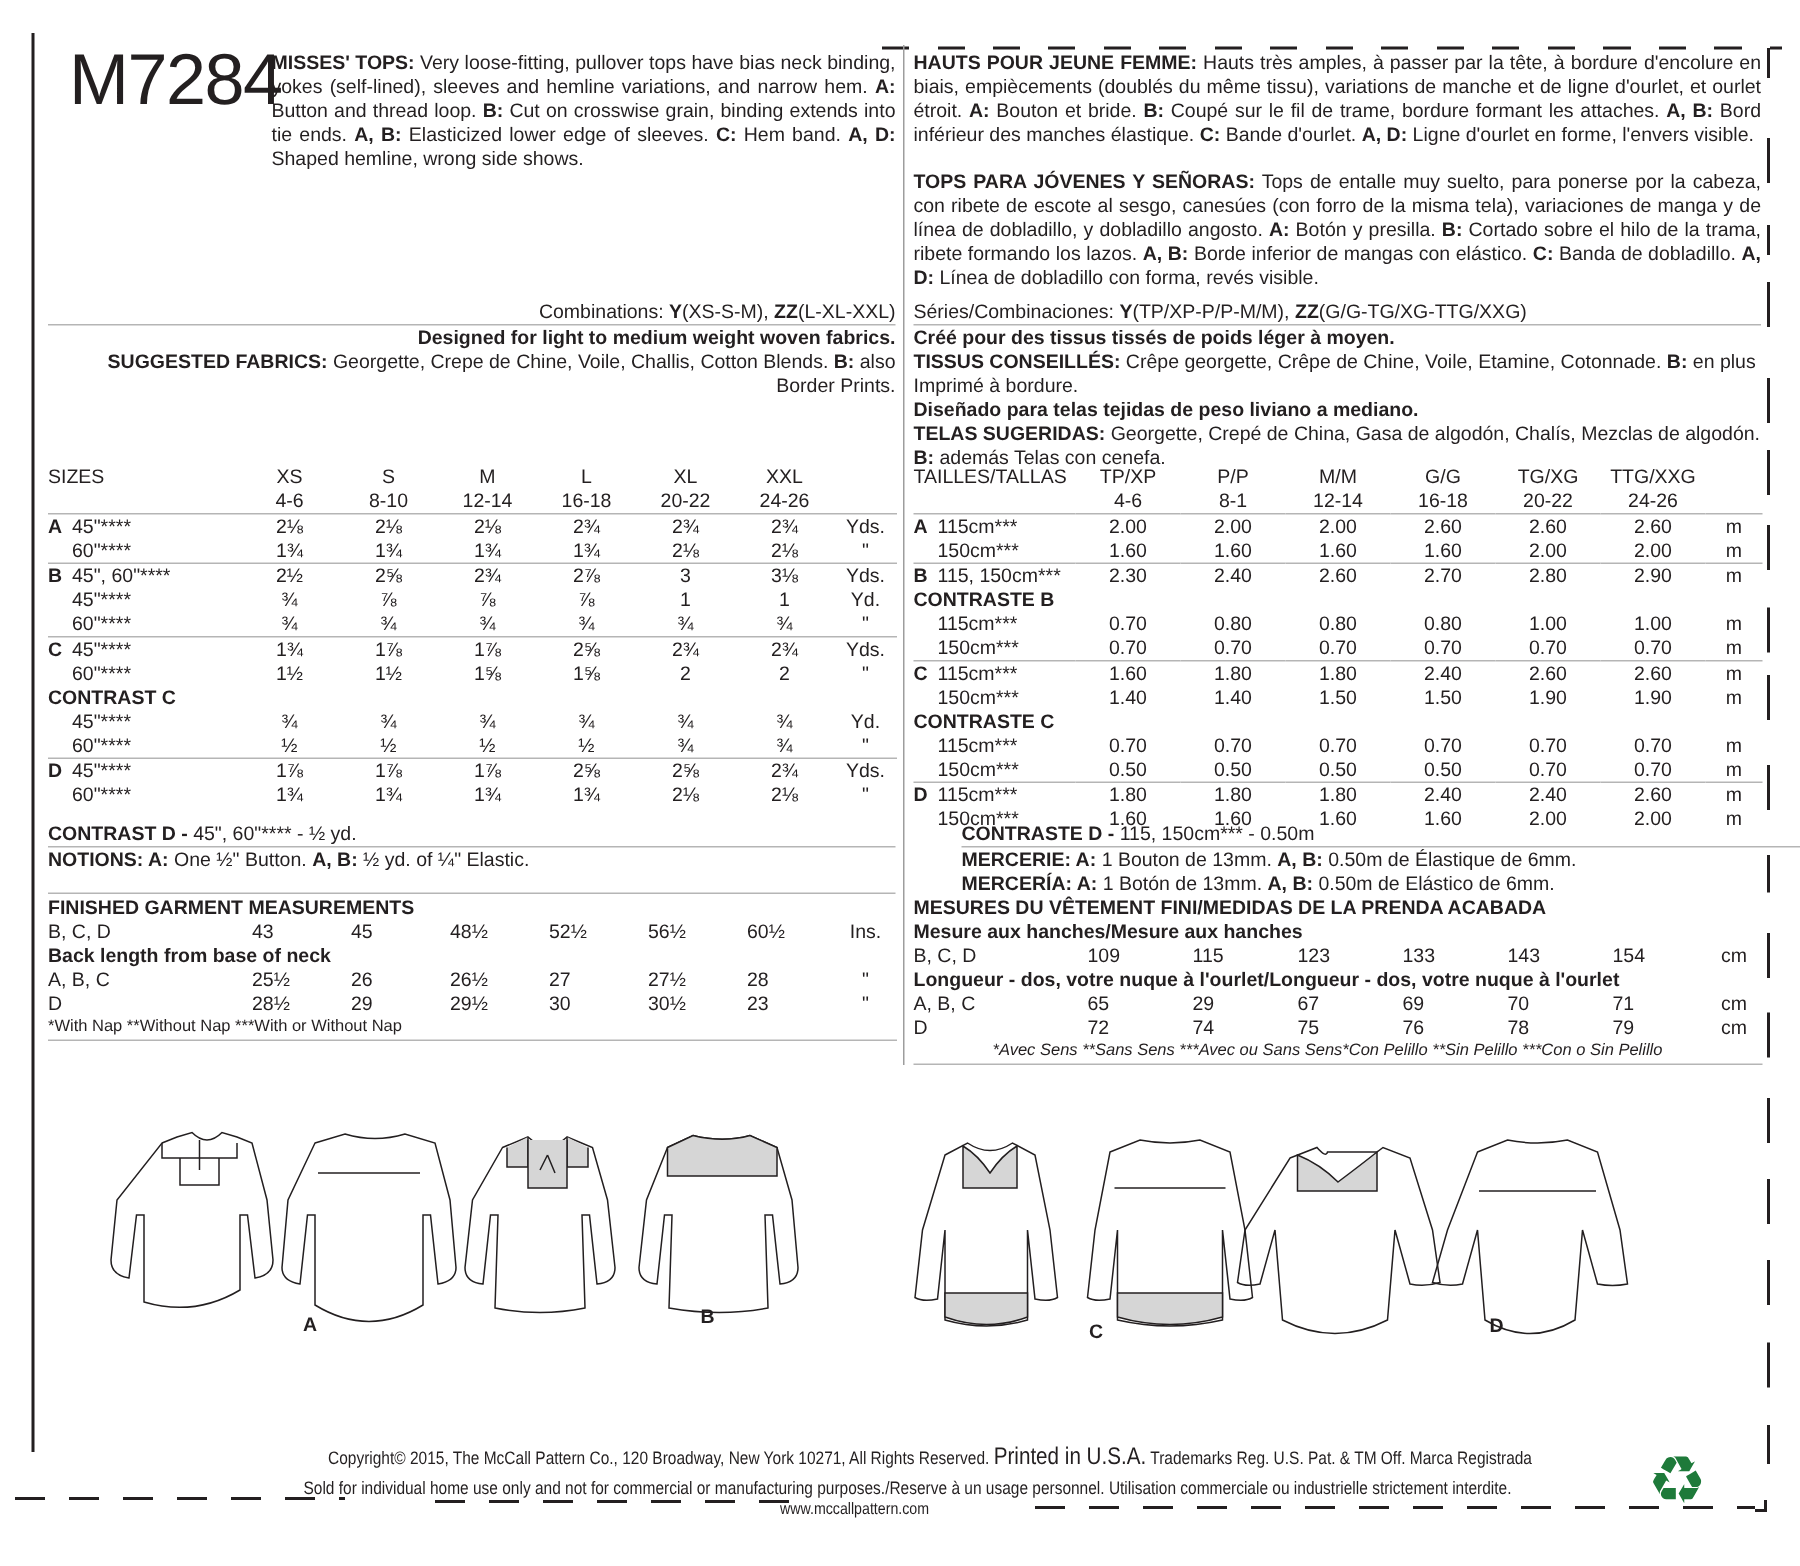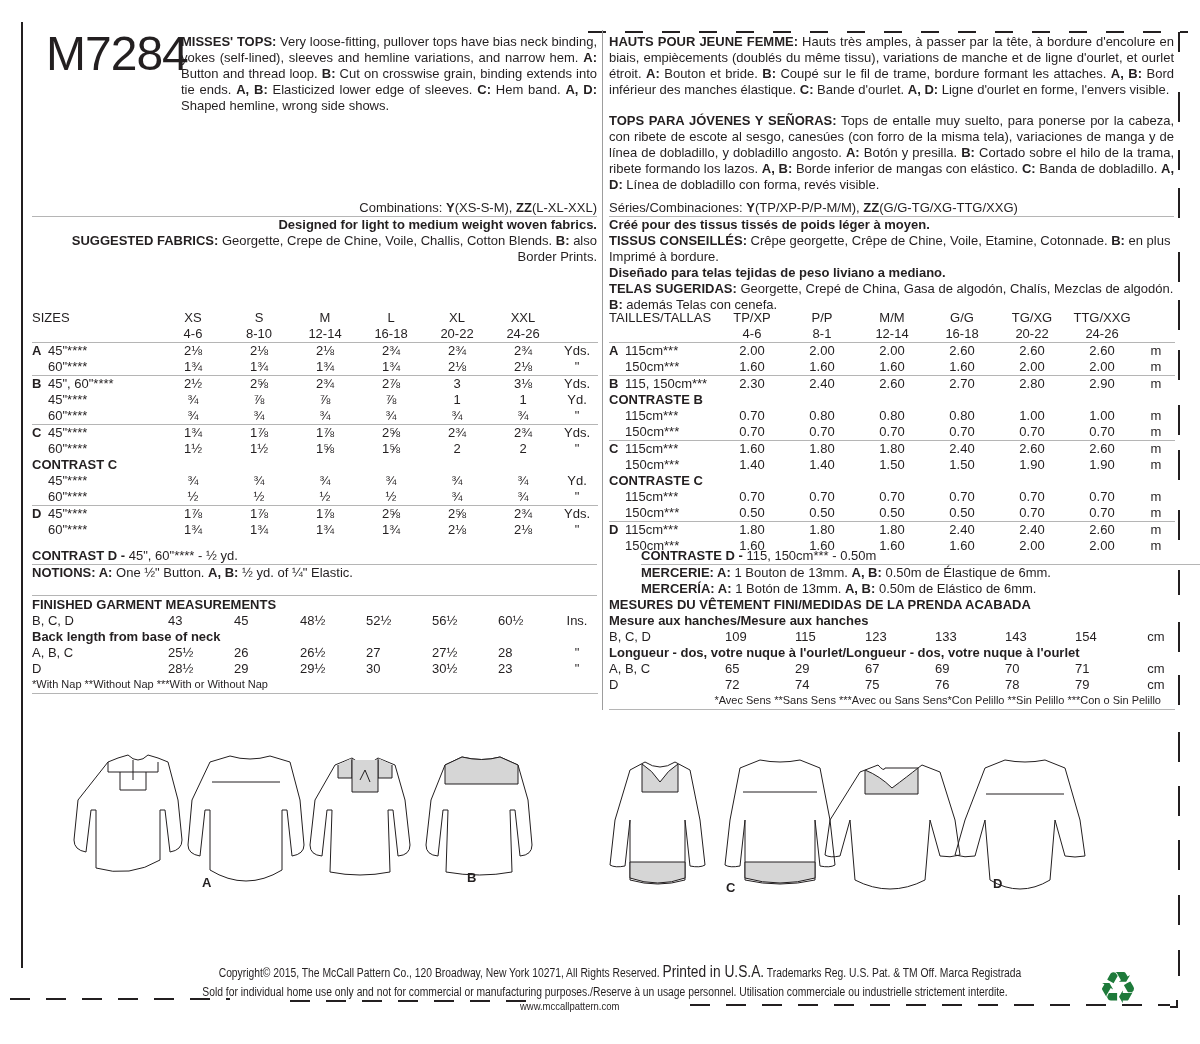--- a/index.html
+++ b/index.html
@@ -526,21 +526,21 @@
           <td class="lbl" style="padding-left: 8px;">72</td>
           <td class="lbl" style="padding-left: 8px;">74</td>
           <td class="lbl" style="padding-left: 8px;">75</td>
           <td class="lbl" style="padding-left: 8px;">76</td>
           <td class="lbl" style="padding-left: 8px;">78</td>
           <td class="lbl" style="padding-left: 8px;">79</td>
           <td class="u">cm</td>
         </tr>
       </tbody>
   </table>
-  <div class="small" style="line-height:14px;display:flex;justify-content:flex-end;width:552px;">
+  <div class="small" style="line-height:14px;display:flex;justify-content:center;width:552px;font-style:italic;">
     <span>*Avec Sens **Sans Sens ***Avec ou Sans Sens</span>
     <span>*Con Pelillo **Sin Pelillo ***Con o Sin Pelillo</span>
   </div>
   <div class="hr" style="margin-top:2px;"></div>
 </div>
 
 <svg class="abs" style="left:0;top:710px;" width="1200" height="200" viewBox="0 0 1200 200" fill="none" stroke="#231f20" stroke-width="1">
 
   <g>
     <path d="M108 52 L118 48 L128 45 Q138 55 148 45 L158 48 L168 52 L178 90 L182 130 Q182 140 170 142 L165 100 L160 100 L160 150 Q130 168 96 158 L96 100 L91 100 L86 142 Q74 140 74 130 L78 90 Z"></path>

